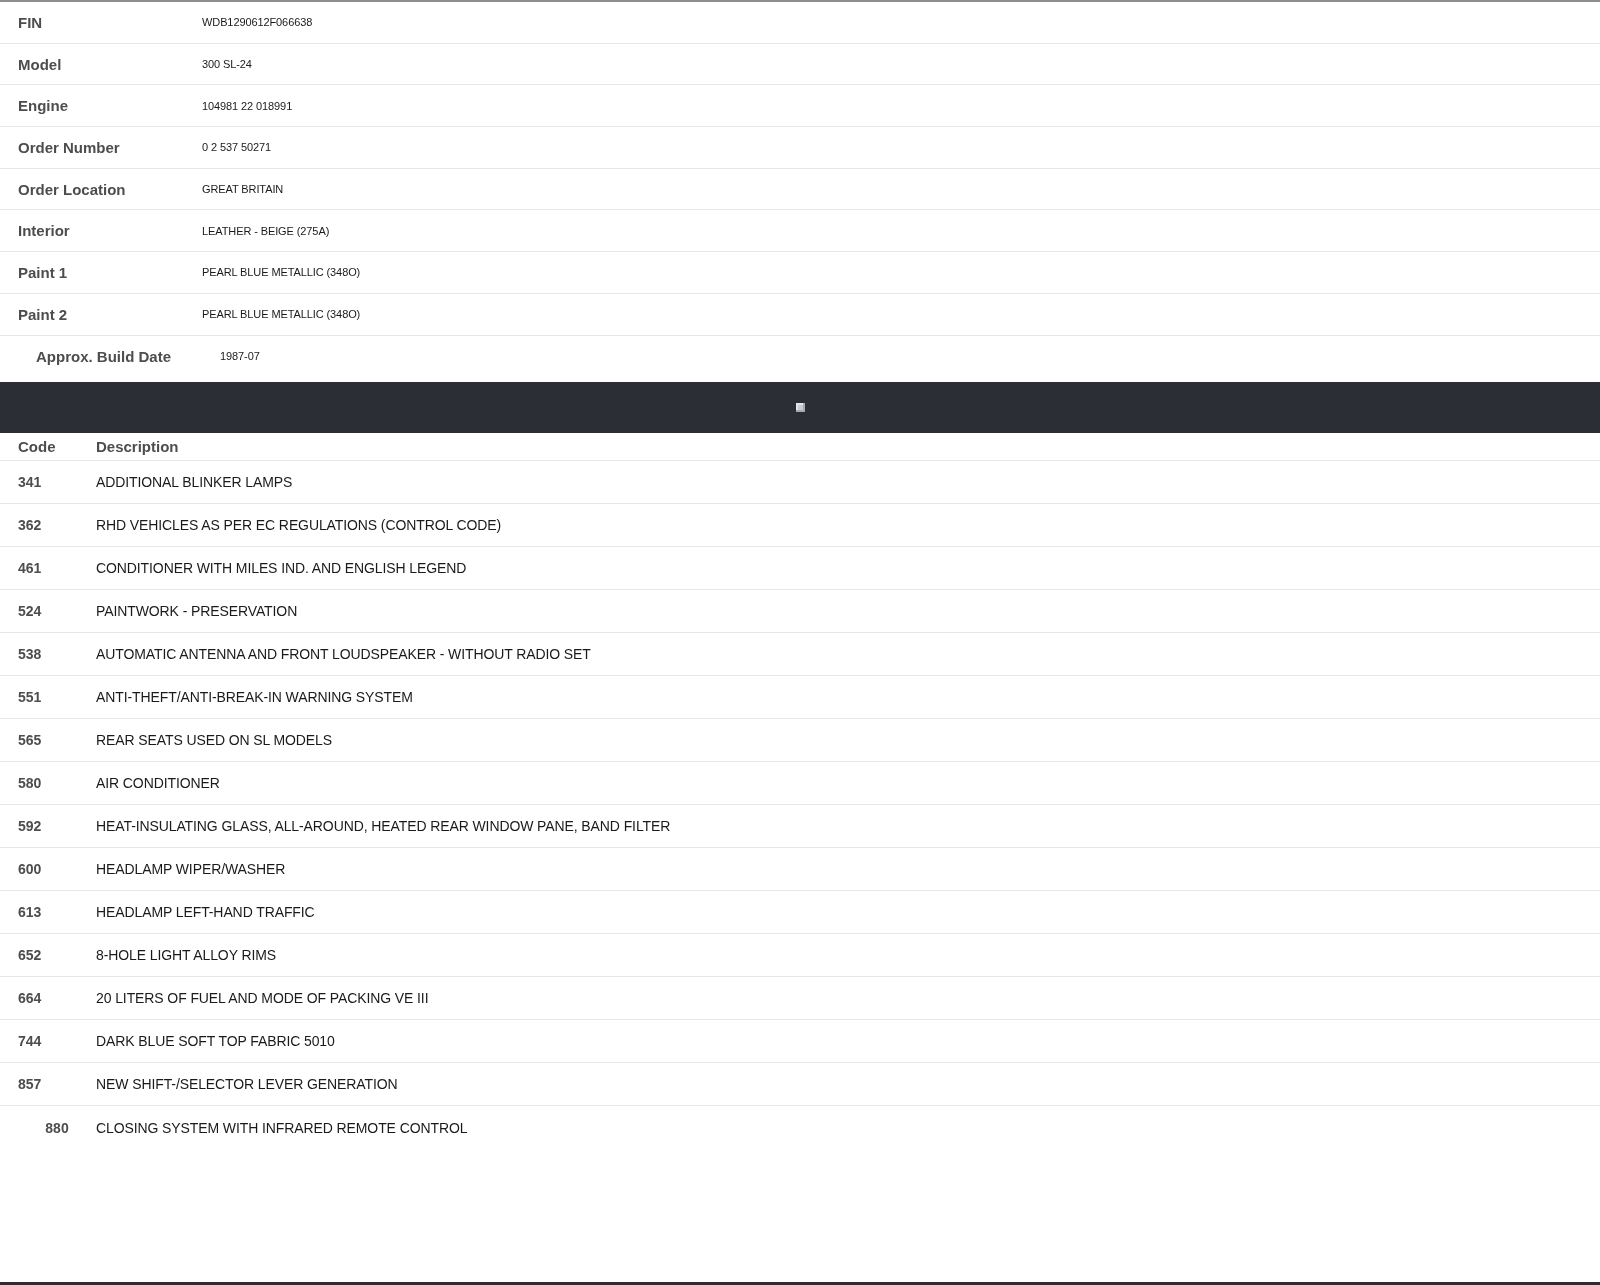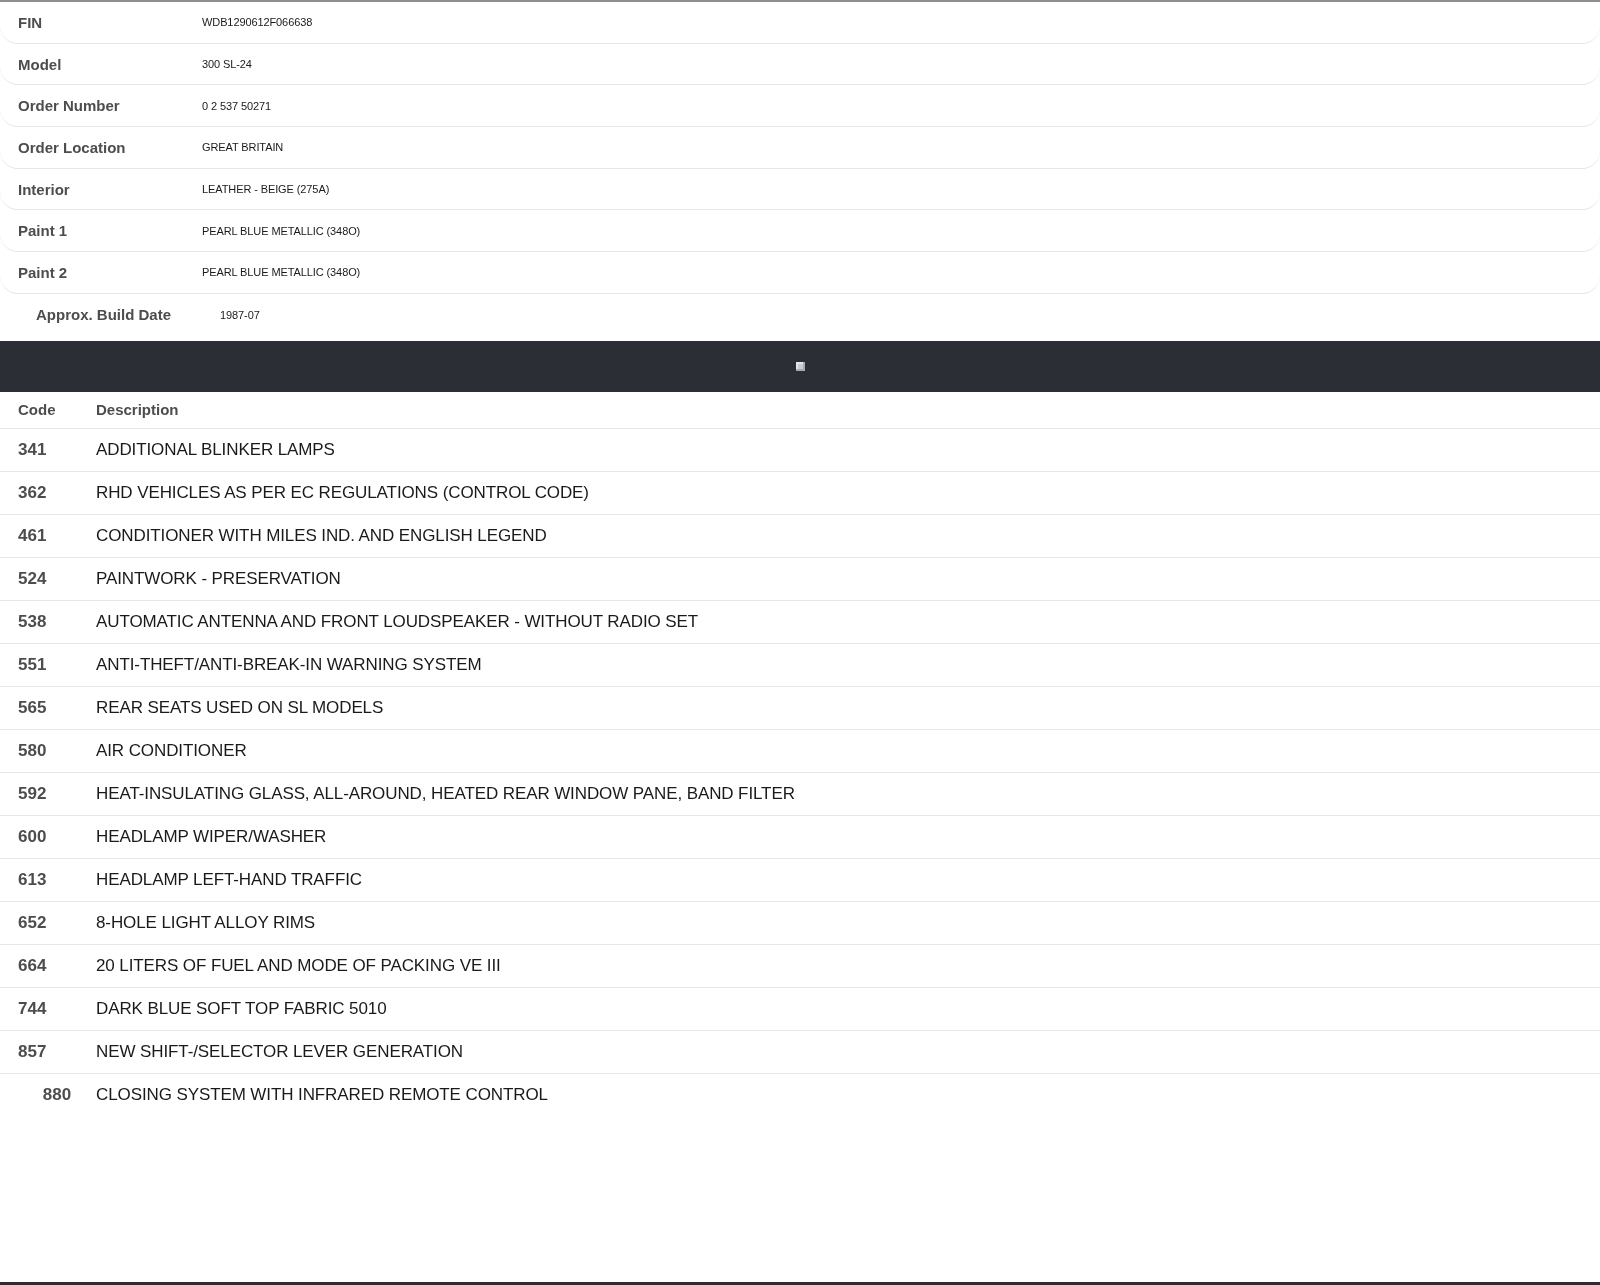--- a/index.html
+++ b/index.html
@@ -29,21 +29,20 @@
     background: var(--top-border);
   }
   
   .spec-table { width: 100%; }
   .spec-row {
     display: flex;
     align-items: center;
     height: 41.7px;
     padding-left: 18px;
     border-bottom: 1px solid var(--divider);
-    border-radius: 18px;
   }
   .spec-row:last-child { border-bottom: none; padding-left: 36px; }
   .spec-label {
     width: 184px;
     flex-shrink: 0;
     font-size: 15px;
     font-weight: 600;
     color: var(--label-text);
   }
   .spec-value {
@@ -64,34 +63,34 @@
   .missing-image-icon {
     width: 9px;
     height: 9px;
     background: #caccd0;
     box-shadow: inset -2px -2px 0 #a7aaae, inset 2px 2px 0 #e4e5e7;
   }
   
   .options-header {
     display: flex;
     align-items: center;
-    height: 37px;
+    height: 28px;
     padding-left: 18px;
     border-bottom: 1px solid var(--divider);
     font-size: 15px;
     font-weight: 600;
     color: var(--label-text);
   }
   .option-row {
     display: flex;
     align-items: center;
     height: 43px;
     padding-left: 18px;
     border-bottom: 1px solid var(--divider);
-    font-size: 17px;
+    font-size: 14px;
   }
   .option-row:last-child { border-bottom: none; text-align: center; }
   .col-code {
     width: 78px;
     flex-shrink: 0;
   }
   .option-code {
     width: 78px;
     flex-shrink: 0;
     font-weight: 600;
@@ -123,20 +122,24 @@
       <div class="spec-row">
         <div class="spec-label">FIN</div>
         <div class="spec-value">WDB1290612F066638</div>
       </div>
 
       <div class="spec-row">
         <div class="spec-label">Model</div>
         <div class="spec-value">300 SL-24</div>
       </div>
 
+      <div class="spec-row">
+        <div class="spec-label">Engine</div>
+        <div class="spec-value">104981 22 018991</div>
+      </div>
 
 
       <div class="spec-row">
         <div class="spec-label">Order Number</div>
         <div class="spec-value">0 2 537 50271</div>
       </div>
 
       <div class="spec-row">
         <div class="spec-label">Order Location</div>
         <div class="spec-value">GREAT BRITAIN</div>

